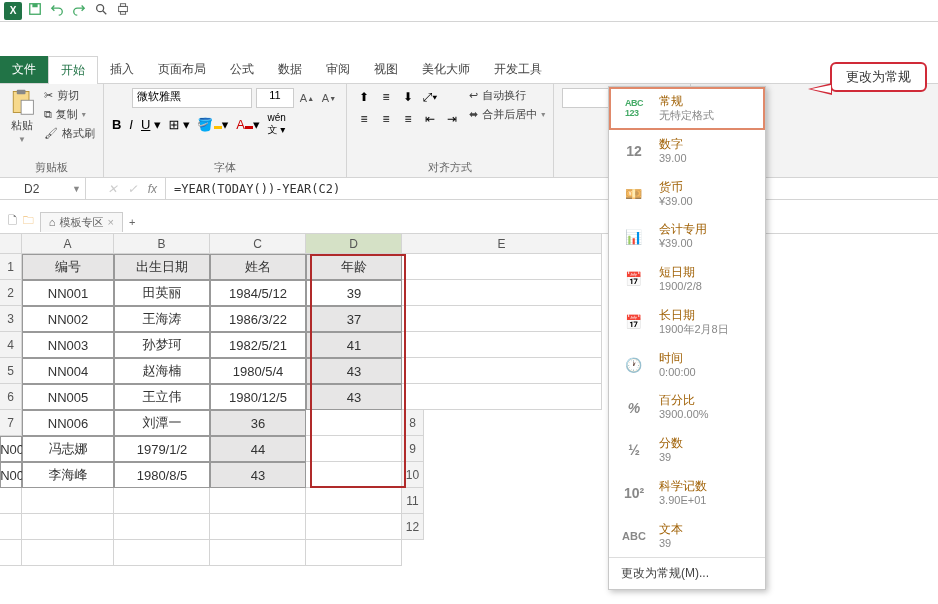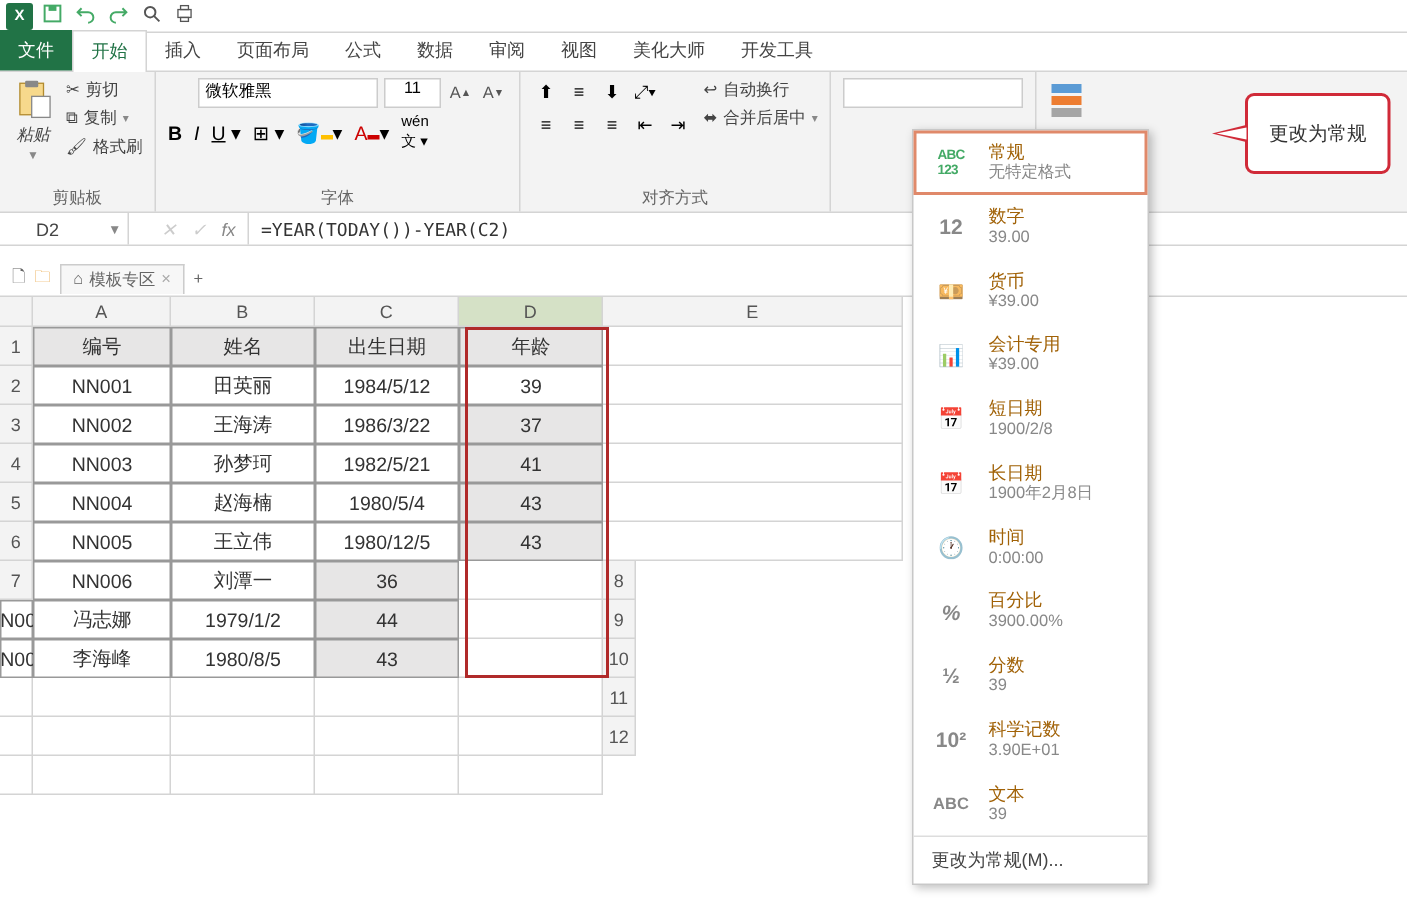--- a/index.html
+++ b/index.html
@@ -5,32 +5,32 @@
 * { box-sizing: border-box; margin: 0; padding: 0; font-family: "Microsoft YaHei", Arial, sans-serif; }
 body { background: #fff; width: 938px; height: 604px; overflow: hidden; font-size: 12px; }
 
 
 .titlebar { height: 22px; background: #fff; display: flex; align-items: center; gap: 6px; padding: 0 4px; border-bottom: 1px solid #d4d4d4; }
 .titlebar .qat { display: flex; gap: 8px; align-items: center; }
 .titlebar svg { width: 14px; height: 14px; }
 .excel-logo { width: 18px; height: 18px; background: #217346; border-radius: 2px; display: flex; align-items: center; justify-content: center; color: #fff; font-size: 10px; font-weight: bold; }
 
 
-.tabbar { height: 26px; background: #fff; display: flex; align-items: flex-end; border-bottom: 1px solid #d4d4d4; }
+.tabbar { height: 26px; background: #fff; display: flex; align-items: flex-end; border-bottom: 1px solid #d4d4d4; margin-top: 36px; }
 .tab { padding: 5px 12px 5px; font-size: 12px; color: #444; cursor: pointer; }
 .tab.file { background: #217346; color: #fff; }
 .tab.active { background: #fff; color: #217346; border: 1px solid #d4d4d4; border-bottom: none; margin-bottom: -1px; }
 
 
 .ribbon { height: 94px; background: #f3f3f3; border-bottom: 1px solid #d4d4d4; display: flex; align-items: stretch; position: relative; }
 .rgroup { border-right: 1px solid #d4d4d4; padding: 4px 8px 2px; display: flex; flex-direction: column; justify-content: space-between; }
 .rgroup-label { font-size: 11px; color: #666; text-align: center; padding-top: 2px; }
 .rgroup-body { display: flex; gap: 8px; align-items: flex-start; }
 
-.paste-btn { display: flex; flex-direction: column; align-items: center; gap: 2px; font-size: 11px; color: #444; font-style: italic; }
+.paste-btn { display: flex; flex-direction: column; align-items: center; gap: 2px; font-size: 11px; color: #444; }
 .paste-icon { width: 28px; height: 28px; }
 
 .clip-list { display: flex; flex-direction: column; gap: 4px; font-size: 11px; color: #444; }
 .clip-item { display: flex; align-items: center; gap: 4px; }
 
 .font-top { display: flex; gap: 4px; align-items: center; margin-bottom: 4px; margin-left: 20px; }
 .font-sel { border: 1px solid #ccc; background: #fff; font-size: 11px; height: 20px; }
 .font-sel.fname { width: 120px; padding-left: 4px; }
 .font-sel.fsize { width: 38px; text-align: center; }
 .font-btn { width: 18px; height: 18px; display: inline-flex; align-items: center; justify-content: center; font-size: 11px; color: #555; }
@@ -55,21 +55,21 @@
 .nf-item.selected { border: 2px solid #e0896a; padding: 5px 8px; }
 .nf-icon { width: 30px; height: 26px; display: flex; align-items: center; justify-content: center; font-size: 14px; font-weight: bold; color: #4a6; }
 .nf-icon.gray { color: #888; }
 .nf-text { display: flex; flex-direction: column; line-height: 1.25; }
 .nf-title { font-size: 12px; color: #a16207; }
 .nf-sample { font-size: 11px; color: #888; }
 .nf-footer { border-top: 1px solid #ddd; padding: 7px 12px; font-size: 12px; color: #444; cursor: pointer; }
 
 
 .callout { position: absolute; top: 62px; left: 830px; z-index: 200; }
-.callout-box { border: 2px solid #d02a38; border-radius: 6px; padding: 16px 14px; background: #fff; font-size: 13px; color: #333; position: relative; }
+.callout-box { border: 2px solid #d02a38; border-radius: 6px; padding: 4px 14px; background: #fff; font-size: 13px; color: #333; position: relative; }
 .callout-tail { position: absolute; top: 19px; left: -24px; width: 0; height: 0; border-top: 6px solid transparent; border-bottom: 6px solid transparent; border-right: 24px solid #d02a38; }
 .callout-tail::after { content: ""; position: absolute; top: -4px; left: 3px; border-top: 4px solid transparent; border-bottom: 4px solid transparent; border-right: 20px solid #fff; }
 
 
 .formula-row { height: 22px; border-bottom: 1px solid #d4d4d4; display: flex; align-items: stretch; }
 .name-box { width: 86px; border-right: 1px solid #d4d4d4; display: flex; align-items: center; padding-left: 24px; font-size: 12px; color: #444; }
 .name-drop { margin-left: auto; margin-right: 4px; color: #888; font-size: 9px; }
 .fx-btn { width: 80px; border-right: 1px solid #d4d4d4; display: flex; align-items: center; justify-content: flex-end; gap: 10px; padding-right: 8px; color: #888; font-style: italic; font-size: 12px; }
 .formula-input { flex: 1; padding-left: 8px; display: flex; align-items: center; font-family: Consolas, monospace; font-size: 12px; color: #333; }
 
@@ -365,22 +365,22 @@
 <div class="grid-wrap">
   <div class="grid" id="grid">
       <div class="corner"></div>
       <div class="colhdr">A</div>
       <div class="colhdr">B</div>
       <div class="colhdr">C</div>
       <div class="colhdr sel">D</div>
       <div class="colhdr">E</div>
       <div class="rowhdr">1</div>
       <div class="cell hdr">编号</div>
+      <div class="cell hdr">出生日期</div>
       <div class="cell hdr">姓名</div>
-      <div class="cell hdr">出生日期</div>
       <div class="cell hdr">年龄</div>
       <div class="cell empty"></div>
       <div class="rowhdr">2</div>
       <div class="cell data">NN001</div>
       <div class="cell data">田英丽</div>
       <div class="cell data">1984/5/12</div>
       <div class="cell data">39</div>
       <div class="cell empty"></div>
       <div class="rowhdr">3</div>
       <div class="cell data">NN002</div>

